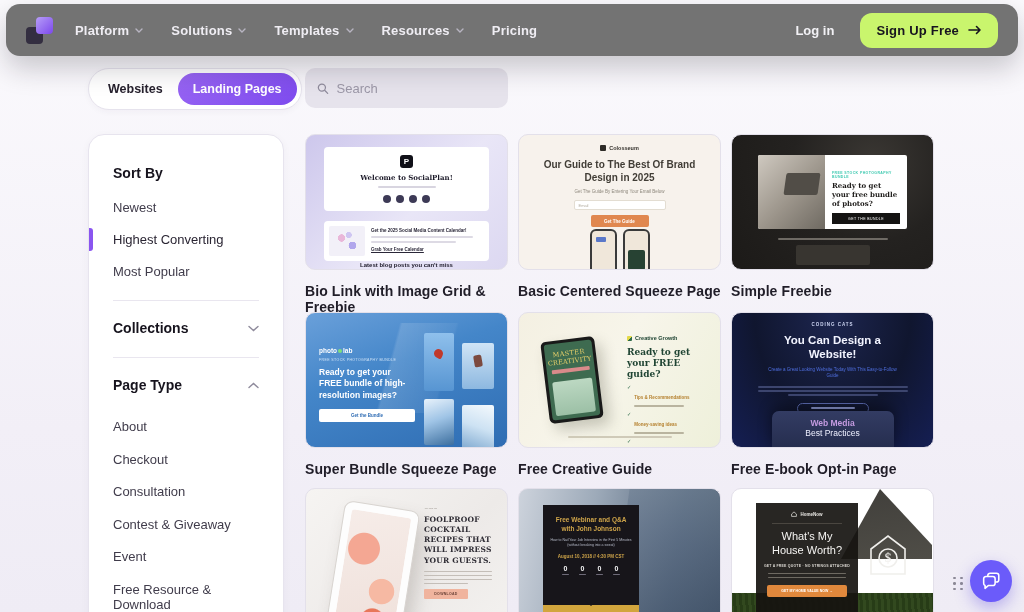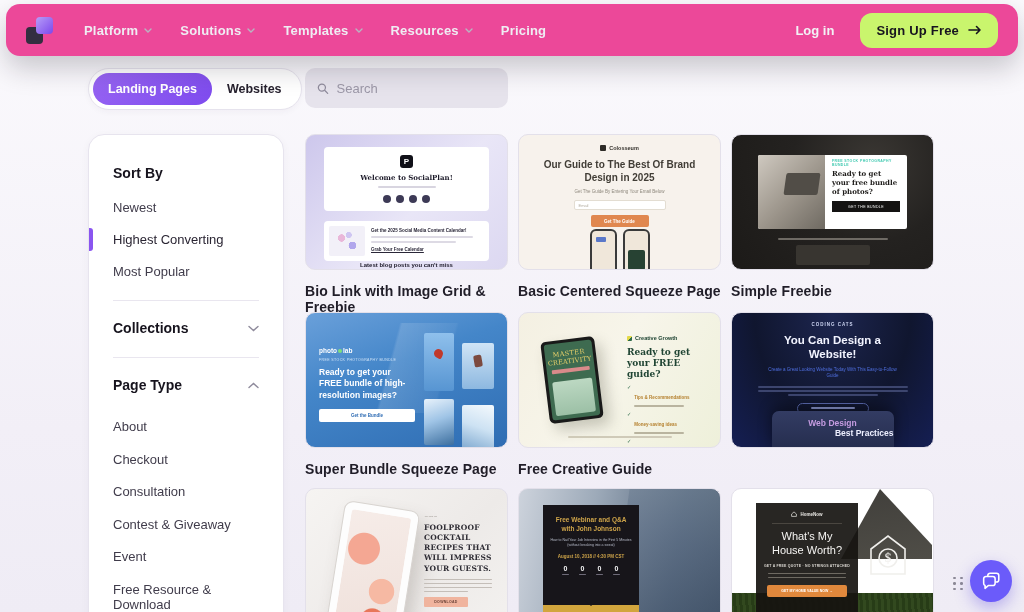--- a/index.html
+++ b/index.html
@@ -6,23 +6,23 @@
   html,body { width:1024px; height:612px; overflow:hidden; }
   body {
     position:relative;
     font-family:"Liberation Sans", sans-serif;
     background:linear-gradient(180deg,#fbfafd 0%,#f2eff7 70%,#efecf5 100%);
   }
 
   
   .nav {
     position:absolute; left:6px; right:6px; top:4px; height:52px;
-    background:#ec4899; border-radius:14px;
+    background:#737373; border-radius:14px;
     display:flex; align-items:center; padding:0 20px;
-    box-shadow:0 12px 28px rgba(22,17,33,.22); z-index:40;gap:9px;
+    box-shadow:0 12px 28px rgba(22,17,33,.22); z-index:40;
   }
   .logo { position:relative; width:27px; height:27px; margin-right:22px; cursor:pointer; }
   .logo .lb { position:absolute; left:0; bottom:0; width:17px; height:17px; border-radius:4px; background:#332e40; }
   .logo .lf { position:absolute; right:0; top:0; width:17px; height:17px; border-radius:4px; background:linear-gradient(135deg,#b79df8,#7c48ec); }
   .nav-menu { display:flex; align-items:center; gap:28px; }
   .nav-item { display:flex; align-items:center; gap:6px; color:#efedf3; font-size:13px; font-weight:600; letter-spacing:.2px; cursor:pointer; }
   .nav-right { margin-left:auto; display:flex; align-items:center; gap:26px; }
   .login { color:#f2f1f5; font-size:13px; font-weight:600; cursor:pointer; }
   .signup {
     display:flex; align-items:center; gap:9px; background:#c9f56d; color:#17141f;
@@ -107,21 +107,21 @@
   .t1 .phones { position:absolute; bottom:-6px; left:0; right:0; display:flex; justify-content:center; gap:6px; }
   .t1 .ph { width:27px; height:46px; border:2px solid #3a3a3a; border-radius:6px; background:#f0e7da; position:relative; }
   .t1 .ph.b::after { content:""; position:absolute; left:3px; right:3px; bottom:3px; height:20px; background:#274233; border-radius:2px; }
   .t1 .ph.a::after { content:""; position:absolute; left:4px; top:6px; width:10px; height:5px; background:#5a78c9; border-radius:1px; }
 
   
   .t2 { background:radial-gradient(circle at 70% 20%,#3a3733 0%,#242220 45%,#1c1a18 100%); }
   .t2 .fcard { position:absolute; left:26px; right:26px; top:20px; height:74px; background:#fff; border-radius:2px; display:flex; overflow:hidden; }
   .t2 .photo { width:45%; background:linear-gradient(135deg,#cfc9c0 0%,#9b948a 55%,#6f6a62 100%); position:relative; }
   .t2 .photo::after { content:""; position:absolute; right:6px; top:18px; width:34px; height:22px; background:#514d47; border-radius:2px; transform:skewX(-8deg); }
-  .t2 .ftxt { flex:1; padding:4px 7px 0; }
+  .t2 .ftxt { flex:1; padding:16px 7px 0; }
   .t2 .lbl { font-size:3.5px; font-weight:700; letter-spacing:.4px; color:#3ec9b0; }
   .t2 h4 { font-family:"DejaVu Serif", serif; font-size:7px; line-height:1.25; color:#1e1c1a; margin-top:3px; }
   .t2 .cta { margin-top:5px; height:11px; background:#141312; color:#fff; font-size:3.5px; letter-spacing:.4px; display:flex; align-items:center; justify-content:center; }
   .t2 .foot { position:absolute; top:103px; left:0; right:0; display:flex; justify-content:center; }
   .t2 .foot .bar { width:110px; background:#6e6a64; }
   .t2 .laptop { position:absolute; bottom:4px; left:50%; transform:translateX(-50%); width:74px; height:20px; background:#383530; border-radius:2px; }
 
   
   .t3 { background:linear-gradient(160deg,#6aa0da 0%,#4486c9 40%,#2f6db3 100%);text-decoration:underline; }
   .t3 .ridge { position:absolute; left:-20px; top:10px; width:260px; height:90px;
@@ -164,28 +164,28 @@
   .t5 { background:radial-gradient(ellipse at 50% 0%,#1d2650 0%,#10162f 55%,#18246b 130%); text-align:center; }
   .t5 .brand { font-size:4.5px; letter-spacing:1px; color:#cdd5f2; font-weight:700; margin-top:9px; }
   .t5 h3 { font-size:11.5px; line-height:1.2; color:#f2f4ff; font-weight:700; margin:7px auto 0; width:130px; }
   .t5 .sub { font-size:4.5px; line-height:1.5; color:#4f6fe0; width:140px; margin:5px auto 0; }
   .t5 .para { width:150px; margin:6px auto 0; }
   .t5 .para .bar { width:100%; background:#3c456e; margin-bottom:2.5px; height:1.5px; }
   .t5 .cta { width:72px; height:11px; border:1px solid #5a6ab0; border-radius:6px; margin:7px auto 0; display:flex; align-items:center; justify-content:center; }
   .t5 .cta .bar { width:44px; background:#8a96cf; height:1.5px; }
   .t5 .book { position:absolute; left:50%; transform:translateX(-50%); bottom:-2px; width:122px; height:38px; background:linear-gradient(180deg,#333c63,#252d4e); border-radius:7px 7px 0 0; padding-top:7px; box-shadow:0 -4px 14px rgba(0,0,0,.4); }
   .t5 .bk1 { font-size:8.5px; font-weight:700; color:#c49be0; }
-  .t5 .bk2 { font-size:8.5px; font-weight:700; color:#eef0ff;text-align:right; }
+  .t5 .bk2 { font-size:8.5px; font-weight:400; color:#eef0ff; }
 
   
   .t6 { background:linear-gradient(135deg,#f6f4f2 0%,#edeae8 60%,#f3f1ef 100%); }
   .t6 .tab { position:absolute; left:28px; top:16px; width:76px; height:140px; background:#fdfdfd; border:1px solid #d8d4d0; border-radius:9px; padding:7px; transform:rotate(9deg); box-shadow:8px 10px 18px rgba(90,80,75,.22); }
   .t6 .scr { width:100%; height:100%; border-radius:3px;
     background:radial-gradient(circle at 30% 30%,#f4a793 0 16%,transparent 17%),radial-gradient(circle at 70% 62%,#f6b9a3 0 14%,transparent 15%),radial-gradient(circle at 62% 86%,#e8765a 0 10%,transparent 11%),linear-gradient(160deg,#f6ece8,#efe0da); }
-  .t6 .col { position:absolute; left:118px; top:24px; width:74px; }
+  .t6 .col { position:absolute; left:118px; top:16px; width:74px; }
   .t6 .script { font-family:"DejaVu Serif", serif; font-style:italic; font-size:5px; color:#9a948e; }
   .t6 h4 { font-family:"DejaVu Serif", serif; font-size:7.5px; line-height:1.35; color:#2e2c34; margin-top:4px; letter-spacing:.2px; }
   .t6 .lines { margin-top:5px; }
   .t6 .lines .bar { width:92%; background:#c4beb8; margin-bottom:2.5px; height:1.5px; }
   .t6 .cta { margin-top:5px; width:44px; height:10px; background:#f0b49e; color:#6b4338; font-size:3.5px; font-weight:700; letter-spacing:.3px; display:flex; align-items:center; justify-content:center; border-radius:1px; }
 
   
   .t7 { background:linear-gradient(100deg,#cdd3dc 0%,#9daab9 35%,#56687e 75%,#394a5e 100%); }
   .t7 .arm { position:absolute; right:-10px; top:0; width:110px; height:136px; background:linear-gradient(200deg,#7e8fa0 0%,#5f7087 40%,#3a4b61 100%); opacity:.55; transform:skewX(-8deg); }
   .t7 .panel { position:absolute; left:24px; top:16px; width:96px; height:126px; background:#17151a; text-align:center; padding-top:10px; }
@@ -265,22 +265,22 @@
     <button class="signup">
       <span>Sign Up Free</span>
       <svg width="14" height="10" viewBox="0 0 14 10" fill="none" stroke="#17141f" stroke-width="1.6">
           <path d="M1 5h11M8.5 1.5L12 5l-3.5 3.5" stroke-linecap="round" stroke-linejoin="round"></path>
         </svg>
     </button>
   </div>
 </header>
 
 <div class="toggle">
+  <span class="toggle-opt">Websites</span>
   <span class="toggle-opt active">Landing Pages</span>
-  <span class="toggle-opt">Websites</span>
 </div>
 
 <div class="search">
   <svg width="13" height="13" viewBox="0 0 13 13" fill="none" stroke="#8f8b9c" stroke-width="1.4">
       <circle cx="5.5" cy="5.5" r="4"></circle>
       <path d="M8.8 8.8L12 12" stroke-linecap="round"></path>
     </svg>
   <input type="text" placeholder="Search" style="">
 </div>
 
@@ -445,24 +445,25 @@
     <div class="sub">Create a Great Looking Website Today With This Easy-to-Follow Guide</div>
     <div class="para">
       <div class="bar"></div>
       <div class="bar"></div>
       <div class="bar" style="width:60%;margin:0 auto"></div>
     </div>
     <div class="cta">
         <span class="bar"></span>
       </div>
     <div class="book">
-      <div class="bk1">Web Design</div>
+      <div class="bk1">Web Media</div>
       <div class="bk2">Best Practices</div>
     </div>
   </div>
+  <div class="card-title">Free E-book Opt-in Page</div>
 </div>
 
 <div class="card c0 r2">
   <div class="thumb t6">
     <div class="tab">
         <div class="scr"></div>
       </div>
     <div class="col">
       <div class="script">~⁓~</div>
       <h4>FOOLPROOF COCKTAIL RECIPES THAT WILL IMPRESS YOUR GUESTS.</h4>

